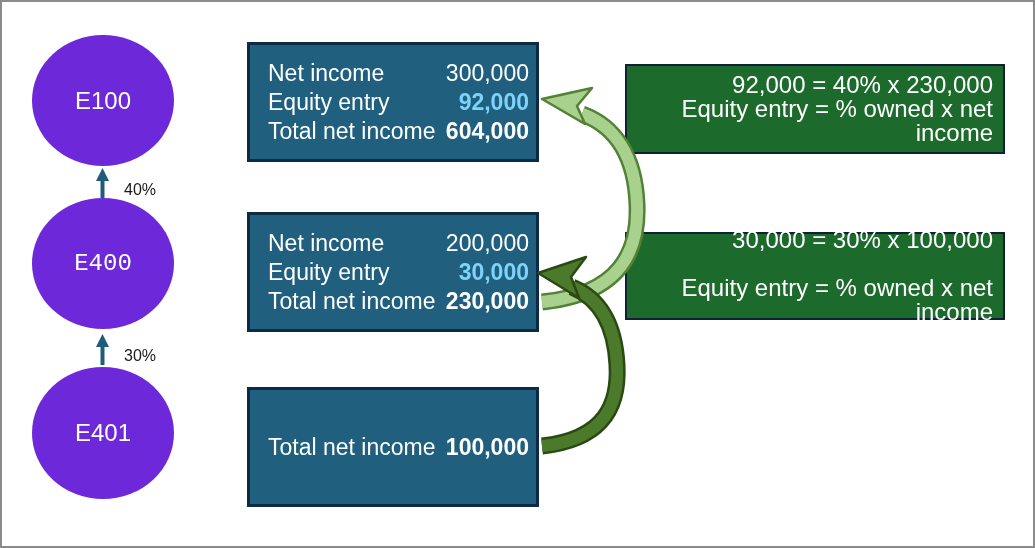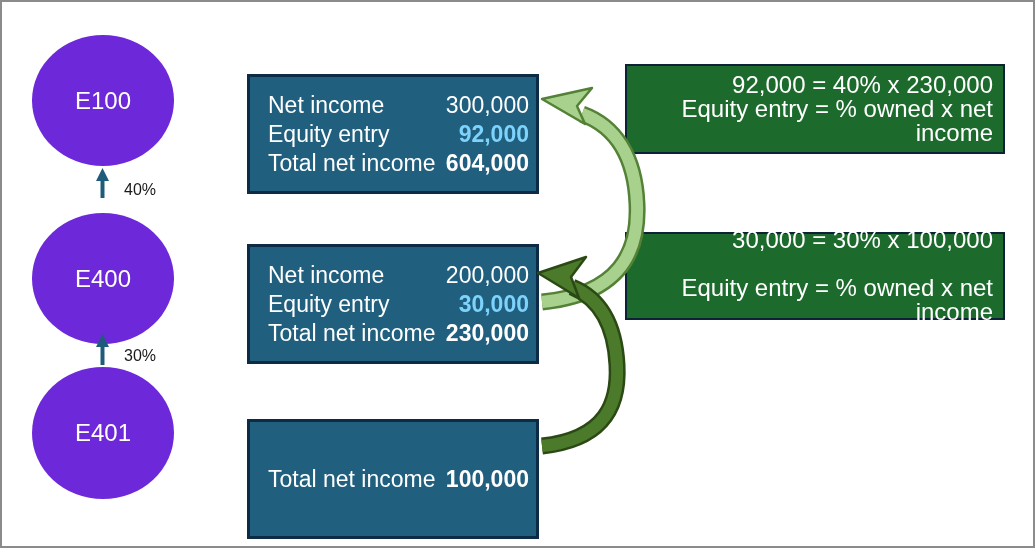--- a/index.html
+++ b/index.html
@@ -17,41 +17,40 @@
     position:absolute;
     width:142px;height:131px;
     border-radius:50%;
     background:#6d28d9;
     color:#ffffff;
     display:flex;align-items:center;justify-content:center;
     font-size:24px;
     text-align:right;
   }
   .c-e100{left:30px;top:33px;}
-  .c-e400{left:30px;top:211px;}
+  .c-e400{left:30px;top:196px;font-family:Liberation Mono, monospace;}
   .c-e401{left:30px;top:365px;height:132px;}
   
   .pct{
     position:absolute;
     font-size:16px;color:#1a1a1a;
   }
   .pct-40{left:122px;top:179px;}
   .pct-30{left:122px;top:345px;}
   
   .bluebox{
     position:absolute;
     left:245px;width:292px;height:120px;
     box-sizing:border-box;
     background:#205f7e;
     border:3px solid #0d2b45;
     color:#ffffff;
     font-size:23px;
     display:flex;flex-direction:column;justify-content:center;
     padding:0 7px 0 18px;
-    margin-top:32px;
   }
   .b-top{top:40px;}
   .b-mid{top:210px;}
   .b-bot{top:385px;}
   .irow{display:flex;align-items:baseline;line-height:29px;white-space:nowrap;}
   .irow .val{margin-left:auto;}
   .v-bold{font-weight:bold;}
   .v-green{font-weight:bold;color:#7dd3fc;}
   
   .callout{

